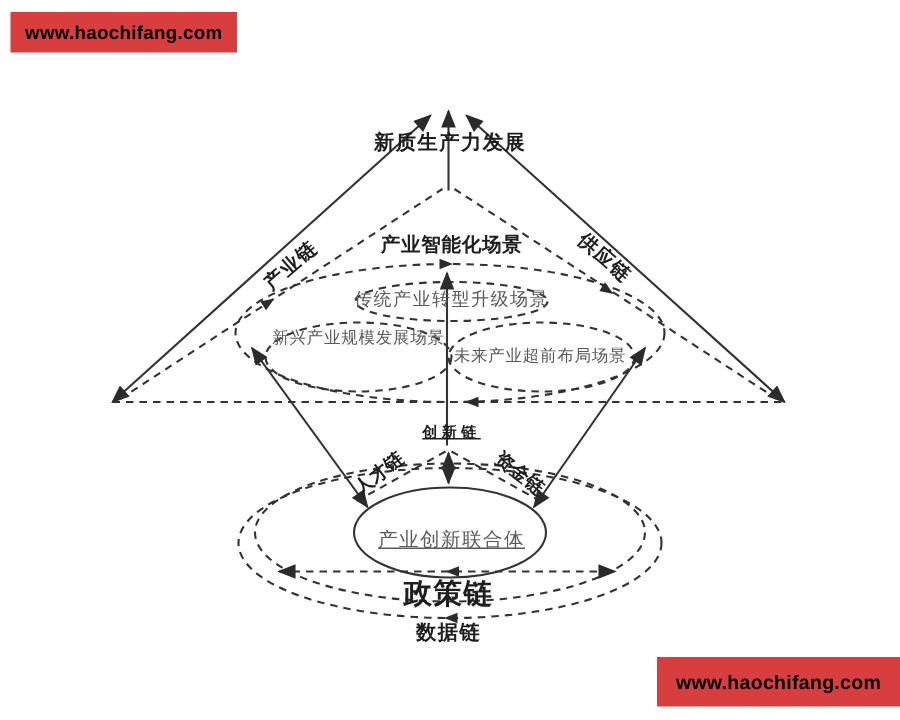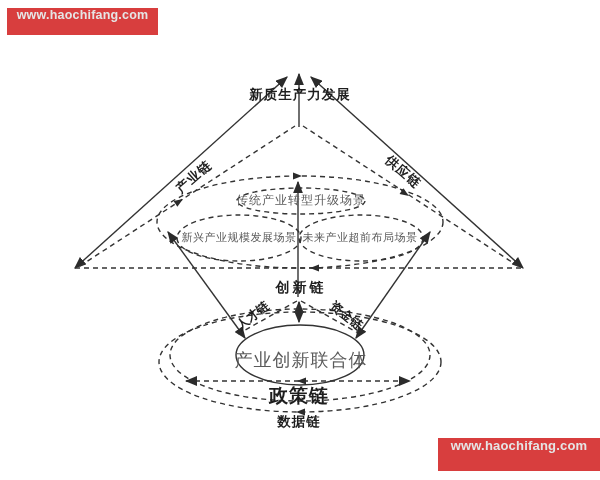--- a/index.html
+++ b/index.html
@@ -5,22 +5,22 @@
   html,body{margin:0;padding:0;background:#ffffff;}
   #stage{
     position:relative;width:600px;height:480px;background:#ffffff;overflow:hidden;
     font-family:"Liberation Sans","DejaVu Sans",sans-serif;
   }
   #diagram-svg{position:absolute;left:0;top:0;}
   .lbl{position:absolute;transform:translate(-50%,-50%);white-space:nowrap;color:#1e1e1e;}
   .bold{font-weight:bold;}
   .gray{color:#5a5a5a;}
   .banner{
-    position:absolute;background:#d83e3e;color:#e5e5e5;font-weight:bold;
-    display:flex;justify-content:center;letter-spacing:0.2px;
+    position:absolute;background:#d83e3e;color:#000000;font-weight:bold;
+    display:flex;align-items:center;justify-content:center;letter-spacing:0.2px;
   }
   .rot{transform-origin:center center;}
 </style>
 </head>
 <body>
 
 <div id="stage">
 
   <div class="banner" style="left:7px;top:8px;width:151px;height:27px;font-size:12.5px;">
     <span>www.haochifang.com</span>
@@ -79,26 +79,27 @@
       <path d="M-9,-3.5 L0,0 L-9,3.5 z" transform="translate(297,381) rotate(180)"></path>
       <path d="M-9,-3.5 L0,0 L-9,3.5 z" transform="translate(296,412) rotate(180)"></path>
     </g>
   </svg>
 
   <div class="lbl bold" style="left:300px;top:56px;font-size:13.5px;letter-spacing:1px;margin-top:39px;">新质生产力发展</div>
 
   <div class="lbl bold rot" style="left:194px;top:177px;font-size:13px;transform:translate(-50%,-50%) rotate(-41deg);letter-spacing:1px;">产业链</div>
   <div class="lbl bold rot" style="left:403px;top:172px;font-size:13px;transform:translate(-50%,-50%) rotate(41deg);letter-spacing:1px;">供应链</div>
 
+  <div class="lbl bold" style="left:301px;top:163px;font-size:13px;letter-spacing:0.5px;">产业智能化场景</div>
   <div class="lbl gray" style="left:301px;top:200px;font-size:12px;letter-spacing:1px;">传统产业转型升级场景</div>
-  <div class="lbl gray" style="left:239px;top:237px;font-size:11px;letter-spacing:0.5px;">新兴产业规模发展场景</div>
+  <div class="lbl gray" style="left:239px;top:225px;font-size:11px;letter-spacing:0.5px;">新兴产业规模发展场景</div>
   <div class="lbl gray" style="left:360px;top:237px;font-size:11px;letter-spacing:0.5px;">未来产业超前布局场景</div>
 
-  <div class="lbl bold" style="left:301px;top:288px;font-size:14px;letter-spacing:3px;">创新链</div>
+  <div class="lbl bold" style="left:301px;top:288px;font-size:10px;letter-spacing:3px;text-decoration:underline;">创新链</div>
   <div class="lbl bold rot" style="left:253px;top:316px;font-size:12.5px;transform:translate(-50%,-50%) rotate(-38deg);">人才链</div>
   <div class="lbl bold rot" style="left:346px;top:316px;font-size:12.5px;transform:translate(-50%,-50%) rotate(38deg);">资金链</div>
 
-  <div class="lbl gray" style="left:301px;top:360px;font-size:18px;letter-spacing:1px;">产业创新联合体</div>
+  <div class="lbl gray" style="left:301px;top:360px;font-size:13px;letter-spacing:1px;text-decoration:underline;">产业创新联合体</div>
 
   <div class="lbl bold" style="left:299px;top:396px;font-size:19px;letter-spacing:1px;">政策链</div>
   <div class="lbl bold" style="left:299px;top:422px;font-size:13.5px;letter-spacing:1px;">数据链</div>
 
 </div>
 
 </body></html>

